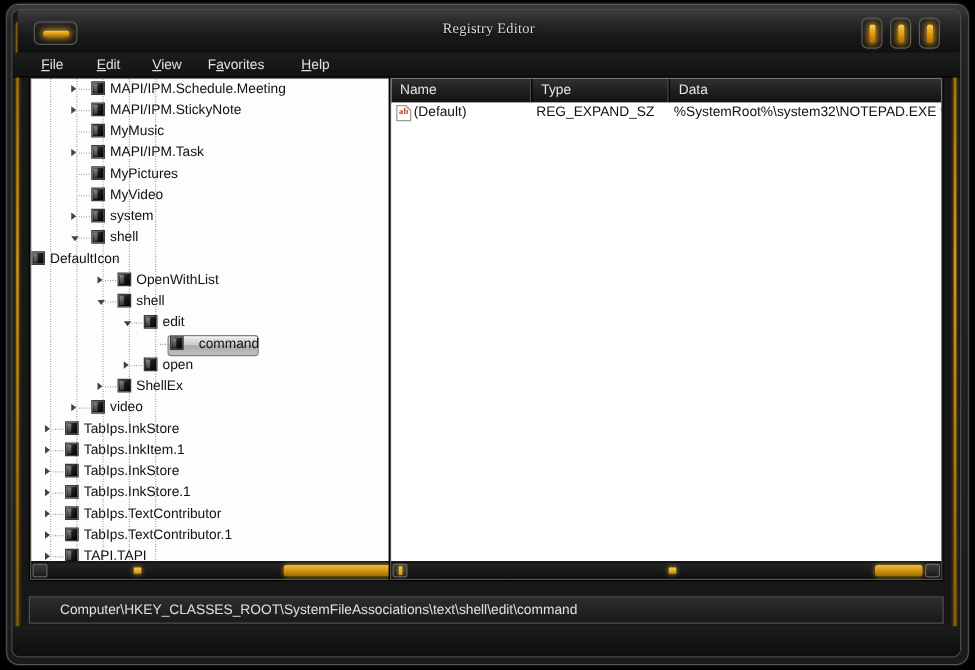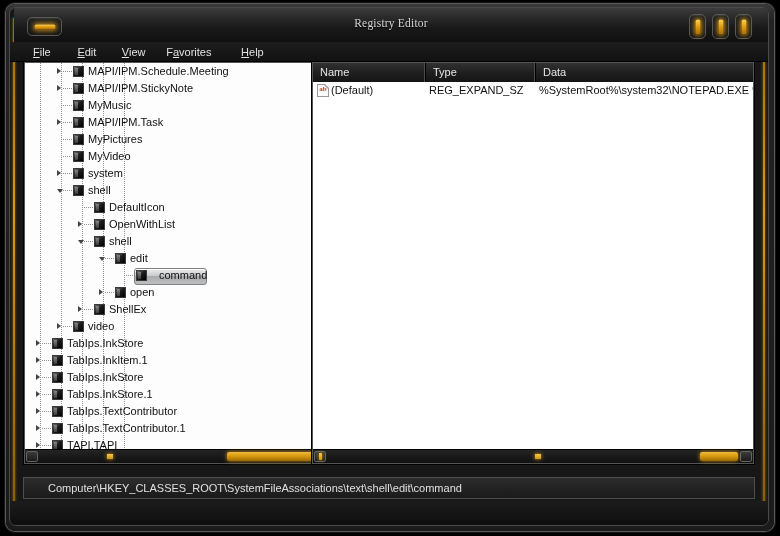--- a/index.html
+++ b/index.html
@@ -256,21 +256,21 @@
               <div class="vline" style="left: 99px;"></div>
               <div class="vline" style="left: 15px;"></div>
               <div class="tnode"><div class="hdash" style="left: 38px; width: 10px;"></div><div class="tarrow" style="left: 32px;"></div><span class="lbl" style="margin-left: 48px; display: inline-block;"><span class="tico"></span><span>MAPI/IPM.Schedule.Meeting</span></span></div>
               <div class="tnode"><div class="hdash" style="left: 38px; width: 10px;"></div><div class="tarrow" style="left: 32px;"></div><span class="lbl" style="margin-left: 48px; display: inline-block;"><span class="tico"></span><span>MAPI/IPM.StickyNote</span></span></div>
               <div class="tnode"><div class="hdash" style="left: 38px; width: 10px;"></div><span class="lbl" style="margin-left: 48px; display: inline-block;"><span class="tico"></span><span>MyMusic</span></span></div>
               <div class="tnode"><div class="hdash" style="left: 38px; width: 10px;"></div><div class="tarrow" style="left: 32px;"></div><span class="lbl" style="margin-left: 48px; display: inline-block;"><span class="tico"></span><span>MAPI/IPM.Task</span></span></div>
               <div class="tnode"><div class="hdash" style="left: 38px; width: 10px;"></div><span class="lbl" style="margin-left: 48px; display: inline-block;"><span class="tico"></span><span>MyPictures</span></span></div>
               <div class="tnode"><div class="hdash" style="left: 38px; width: 10px;"></div><span class="lbl" style="margin-left: 48px; display: inline-block;"><span class="tico"></span><span>MyVideo</span></span></div>
               <div class="tnode"><div class="hdash" style="left: 38px; width: 10px;"></div><div class="tarrow" style="left: 32px;"></div><span class="lbl" style="margin-left: 48px; display: inline-block;"><span class="tico"></span><span>system</span></span></div>
               <div class="tnode"><div class="hdash" style="left: 38px; width: 10px;"></div><div class="tarrow open" style="left: 32px;"></div><span class="lbl" style="margin-left: 48px; display: inline-block;"><span class="tico"></span><span>shell</span></span></div>
-              <div class="tnode"><div class="hdash" style="left: 59px; width: 10px;"></div><span class="lbl" style="margin-left: 69px; display: inline-block;"><span class="tico"></span><span>DefaultIcon</span></span></div>
+              <div class="tnode"><div class="hdash" style="left: 59px; width: 10px;"></div><span class="lbl" style="display: inline-block;"><span class="tico"></span><span>DefaultIcon</span></span></div>
               <div class="tnode"><div class="hdash" style="left: 59px; width: 10px;"></div><div class="tarrow" style="left: 53px;"></div><span class="lbl" style="margin-left: 69px; display: inline-block;"><span class="tico"></span><span>OpenWithList</span></span></div>
               <div class="tnode"><div class="hdash" style="left: 59px; width: 10px;"></div><div class="tarrow open" style="left: 53px;"></div><span class="lbl" style="margin-left: 69px; display: inline-block;"><span class="tico"></span><span>shell</span></span></div>
               <div class="tnode"><div class="hdash" style="left: 80px; width: 10px;"></div><div class="tarrow open" style="left: 74px;"></div><span class="lbl" style="margin-left: 90px; display: inline-block;"><span class="tico"></span><span>edit</span></span></div>
               <div class="tnode"><div class="hdash" style="left: 101px; width: 10px;"></div><div class="selBox" style="left: 109px; width: 71.4px;"></div><span class="lbl" style="margin-left: 111px; display: inline-block;"><span class="tico"></span><span style="padding-left: 8px;">command</span></span></div>
               <div class="tnode"><div class="hdash" style="left: 80px; width: 10px;"></div><div class="tarrow" style="left: 74px;"></div><span class="lbl" style="margin-left: 90px; display: inline-block;"><span class="tico"></span><span>open</span></span></div>
               <div class="tnode"><div class="hdash" style="left: 59px; width: 10px;"></div><div class="tarrow" style="left: 53px;"></div><span class="lbl" style="margin-left: 69px; display: inline-block;"><span class="tico"></span><span>ShellEx</span></span></div>
               <div class="tnode"><div class="hdash" style="left: 38px; width: 10px;"></div><div class="tarrow" style="left: 32px;"></div><span class="lbl" style="margin-left: 48px; display: inline-block;"><span class="tico"></span><span>video</span></span></div>
               <div class="tnode"><div class="hdash" style="left: 17px; width: 10px;"></div><div class="tarrow" style="left: 11px;"></div><span class="lbl" style="margin-left: 27px; display: inline-block;"><span class="tico"></span><span>TabIps.InkStore</span></span></div>
               <div class="tnode"><div class="hdash" style="left: 17px; width: 10px;"></div><div class="tarrow" style="left: 11px;"></div><span class="lbl" style="margin-left: 27px; display: inline-block;"><span class="tico"></span><span>TabIps.InkItem.1</span></span></div>
               <div class="tnode"><div class="hdash" style="left: 17px; width: 10px;"></div><div class="tarrow" style="left: 11px;"></div><span class="lbl" style="margin-left: 27px; display: inline-block;"><span class="tico"></span><span>TabIps.InkStore</span></span></div>

